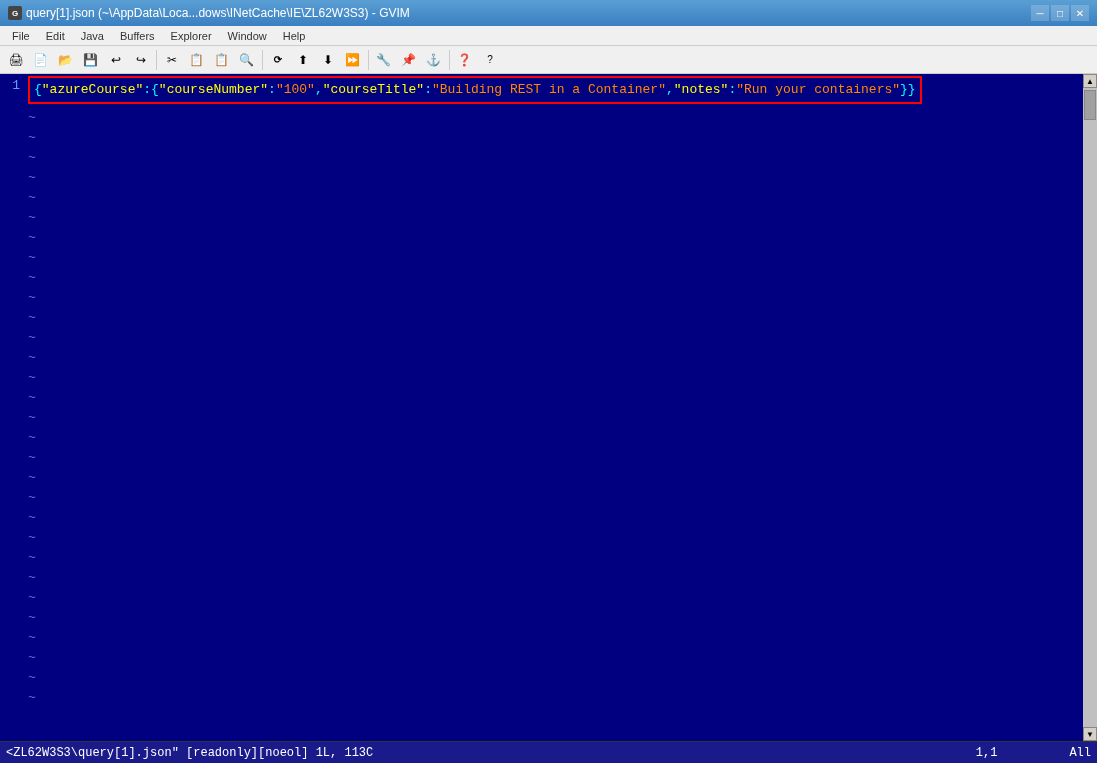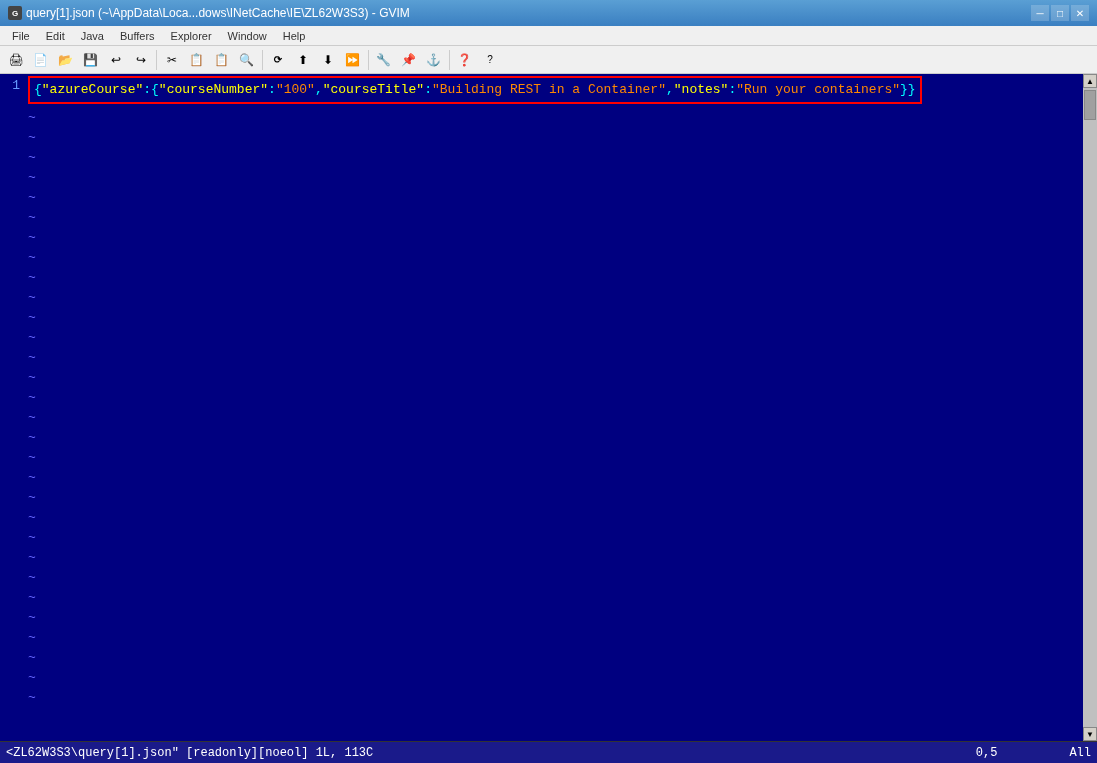--- a/index.html
+++ b/index.html
@@ -718,21 +718,21 @@
         <div class="scrollbar-arrow">▲</div>
         <div class="scrollbar-thumb"></div>
         <div style="flex:1"></div>
         <div class="scrollbar-arrow">▼</div>
       </div>
     </div>
 
     <div class="gvim-status">
       <span>&lt;ZL62W3S3\query[1].json" [readonly][noeol] 1L, 113C</span>
       <span>
-        <span>0,5</span>
+        <span>1,1</span>
         &nbsp;&nbsp;&nbsp;&nbsp;&nbsp;&nbsp;&nbsp;&nbsp;
         <span>All</span>
       </span>
     </div>
   </div>
 
   <div class="right-panel">
     <div class="right-panel-btn">🐛 bug</div>
     <div class="right-panel-btn">☕ Java</div>
   </div>

